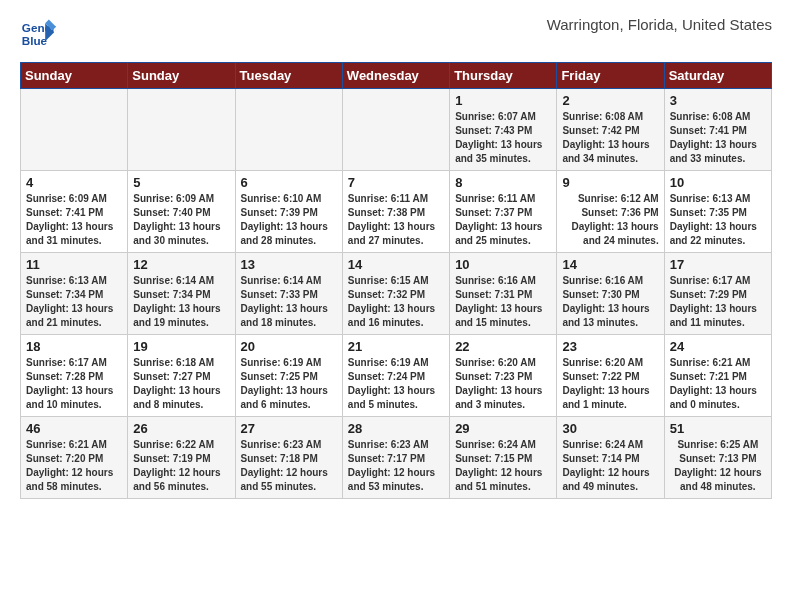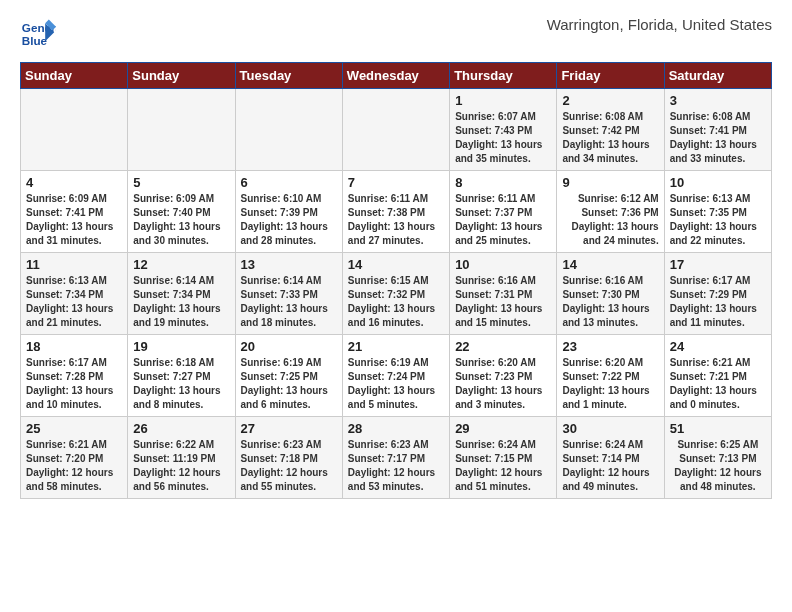--- a/index.html
+++ b/index.html
@@ -288,30 +288,30 @@
         <td>
           <span class="day-num">24</span>
           <div class="day-info" style="white-space: pre-line;">Sunrise: 6:21 AM
 Sunset: 7:21 PM
 Daylight: 13 hours
 and 0 minutes.</div>
         </td>
       </tr>
       <tr>
         <td>
-          <span class="day-num">25</span>
+          <span class="day-num">46</span>
           <div class="day-info" style="white-space: pre-line;">Sunrise: 6:21 AM
 Sunset: 7:20 PM
 Daylight: 12 hours
 and 58 minutes.</div>
         </td>
         <td>
           <span class="day-num">26</span>
           <div class="day-info" style="white-space: pre-line;">Sunrise: 6:22 AM
-Sunset: 11:19 PM
+Sunset: 7:19 PM
 Daylight: 12 hours
 and 56 minutes.</div>
         </td>
         <td>
           <span class="day-num">27</span>
           <div class="day-info" style="white-space: pre-line;">Sunrise: 6:23 AM
 Sunset: 7:18 PM
 Daylight: 12 hours
 and 55 minutes.</div>
         </td>

